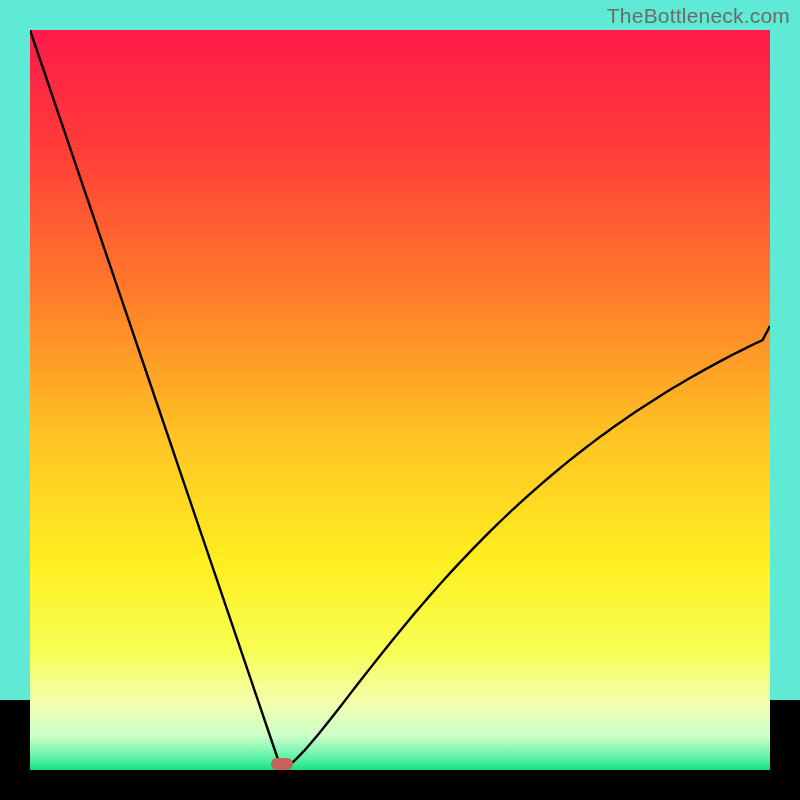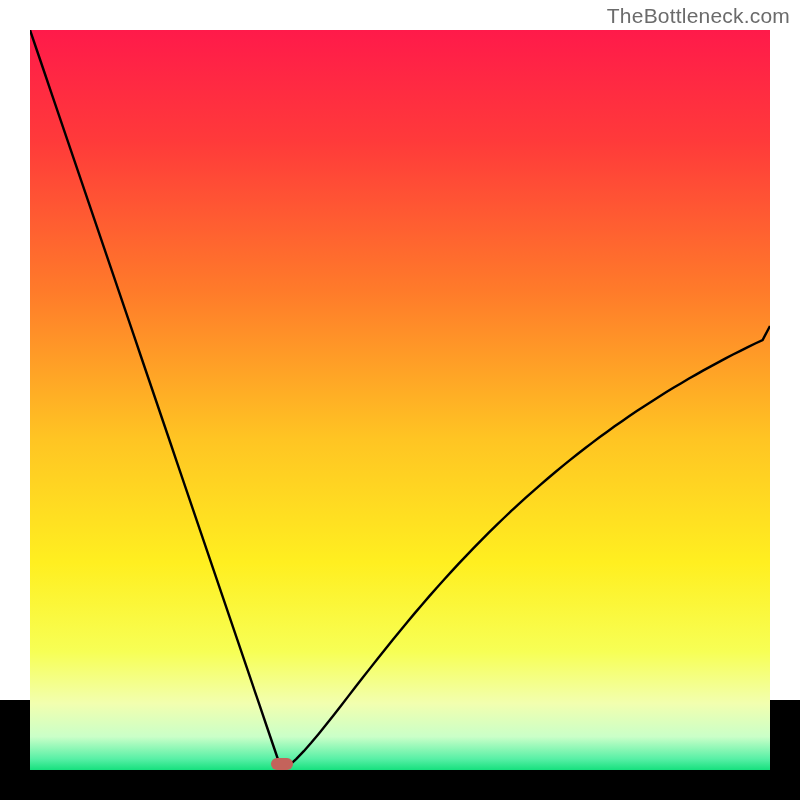--- a/index.html
+++ b/index.html
@@ -8,21 +8,21 @@
     width: 800px;
     height: 800px;
     overflow: hidden;
     background: #000;
     font-family: Arial, Helvetica, sans-serif;
   }
   .frame {
     position: relative;
     width: 800px;
     height: 700px;
-    background: #ffffff;
+    background: #5eead4;
   }
   .plot-area {
     position: absolute;
     left: 30px;
     top: 30px;
     width: 740px;
     height: 740px;
     
   }
   .curve-layer {

